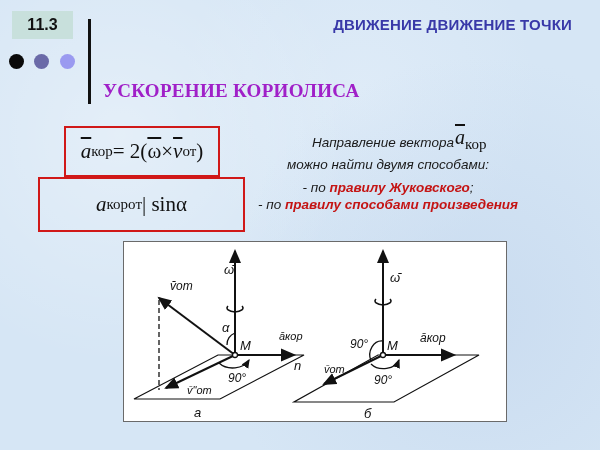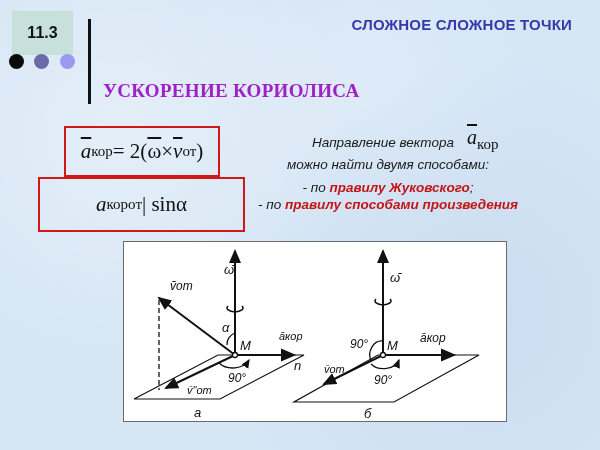--- a/index.html
+++ b/index.html
@@ -6,21 +6,21 @@
   body {
     width:600px; height:450px; position:relative; overflow:hidden;
     background:#d6e6f5;
     background-image:
       radial-gradient(circle at 20% 30%, rgba(255,255,255,0.35) 0, rgba(255,255,255,0) 40%),
       radial-gradient(circle at 80% 70%, rgba(190,210,235,0.5) 0, rgba(190,210,235,0) 45%),
       radial-gradient(circle at 60% 20%, rgba(230,240,250,0.5) 0, rgba(230,240,250,0) 35%);
     font-family:"Liberation Sans", sans-serif;
   }
   .badge {
-    position:absolute; left:12px; top:11px; width:61px; height:44px;
+    position:absolute; left:12px; top:11px; width:61px; height:28px;
     background:#c8e0dc; color:#111; font-weight:bold; font-size:16px;
     display:flex; align-items:center; justify-content:center;
   }
   .dot { position:absolute; top:54px; width:15px; height:15px; border-radius:50%; }
   .vline { position:absolute; left:88px; top:19px; width:3px; height:85px; background:#111; }
   .header-title {
     position:absolute; right:28px; top:16px; color:#3838a8; font-weight:bold; font-size:15px;
     letter-spacing:0.2px;
   }
   .page-title {
@@ -37,40 +37,40 @@
   .ov { text-decoration:overline; font-style:italic; }
   .it { font-style:italic; }
   .sub { font-size:15px; vertical-align:-5px; font-style:normal; }
   .desc {
     position:absolute; left:248px; top:134px; font-size:13.5px; color:#1a1a1a;
     font-style:italic; line-height:17px;
   }
   .desc .line { white-space:nowrap;text-align:center; }
   .desc .red { color:#c41414; font-weight:bold; }
   .desc-vec {
-    position:absolute; left:467px; top:126px; font-family:"Liberation Serif", serif;
+    position:absolute; left:455px; top:126px; font-family:"Liberation Serif", serif;
     font-size:20px; color:#111;text-align:right;
   }
   .figure {
     position:absolute; left:123px; top:241px; width:384px; height:181px;
     background:#fff; border:1px solid #6a6a6a; box-sizing:border-box;
   }
   .figure svg { position:absolute; left:0; top:0; }
   .lbl { font-family:"Liberation Sans", sans-serif; font-style:italic; fill:#111; }
 </style>
 </head>
 <body>
 
 <div class="badge">11.3</div>
 <div class="dot" style="left:9px;background:#0a0a0a;"></div>
 <div class="dot" style="left:34px;background:#6a6aa8;"></div>
 <div class="dot" style="left:60px;background:#9a9af0;"></div>
 <div class="vline"></div>
 
-<div class="header-title">СЛОЖНОЕ СЛОЖНОЕ ТОЧКИ</div>
+<div class="header-title">ДВИЖЕНИЕ ДВИЖЕНИЕ ТОЧКИ</div>
 <div class="page-title">УСКОРЕНИЕ КОРИОЛИСА</div>
 
 <div class="fbox fbox1">
   <span class="ov">a</span>
     <span class="sub">кор</span>
     <span> = 2(</span>
     <span style="text-decoration:overline;">ω</span>
     <span> × </span>
     <span class="ov">v</span>
     <span class="sub">от</span>

